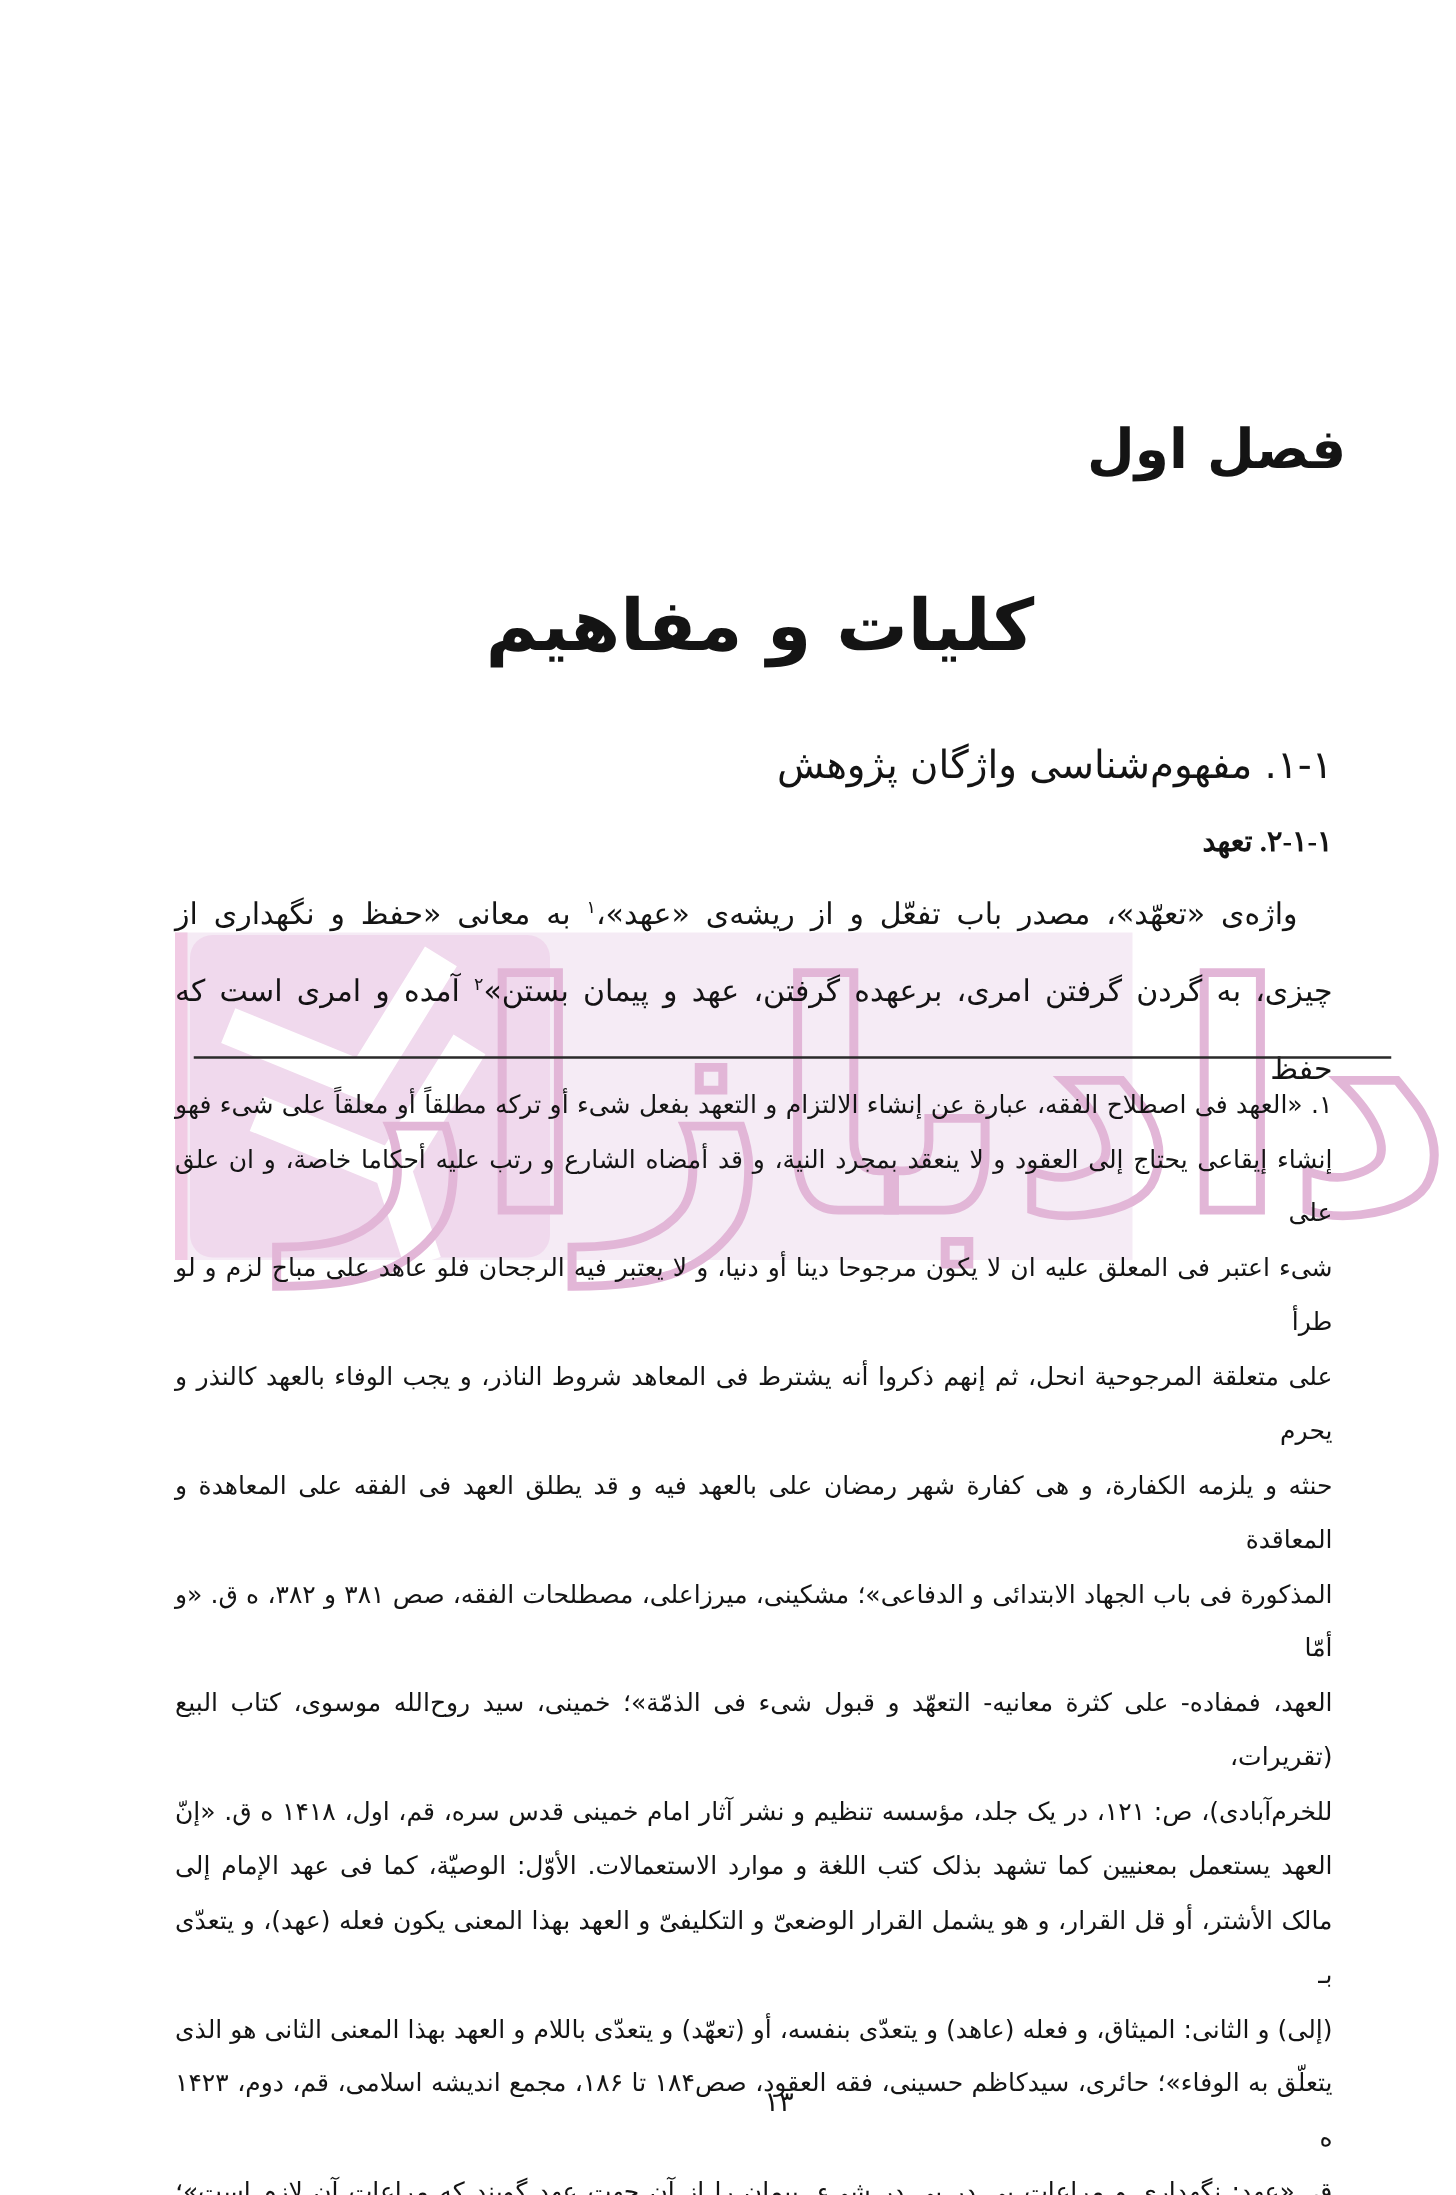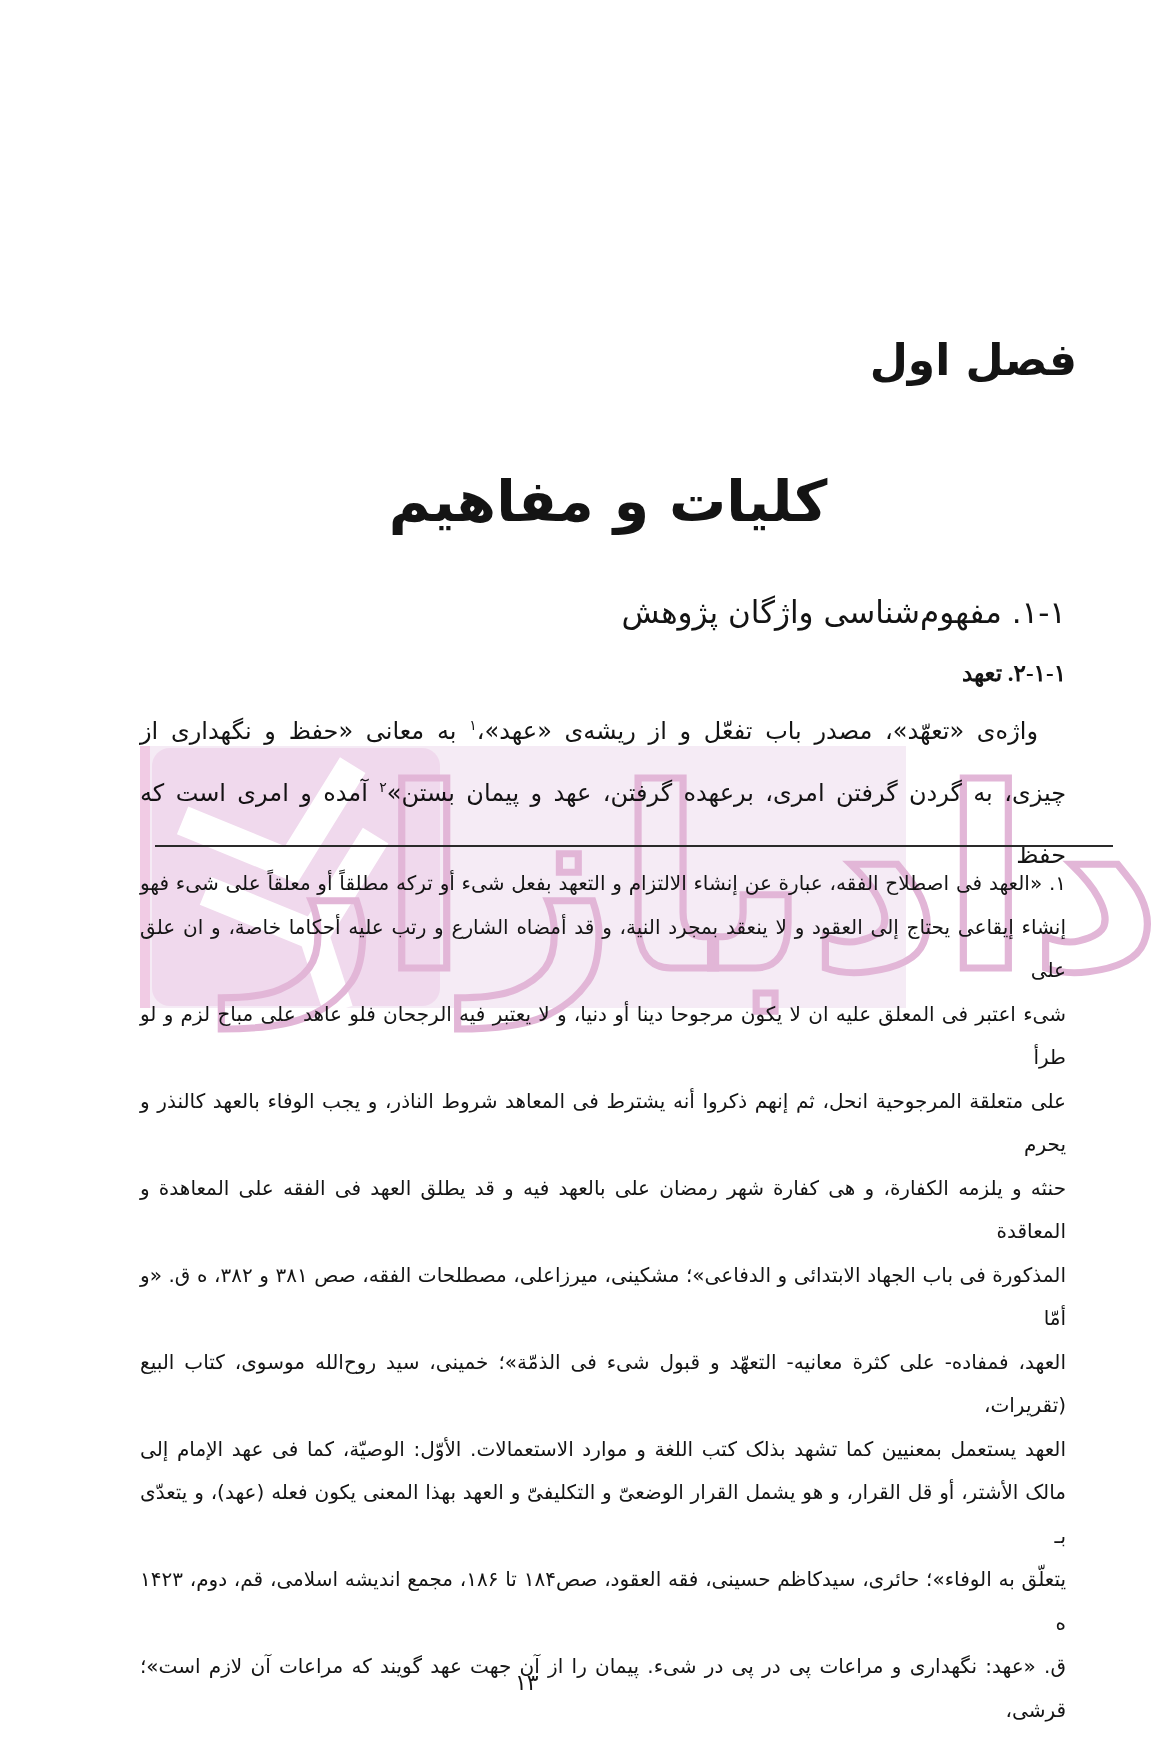--- a/index.html
+++ b/index.html
@@ -34,21 +34,21 @@
     position:absolute;top:845px;left:155px;width:958px;height:0;
     border-top:2px solid #2a2a2a;
   }
   .footnotes{
     position:absolute;top:862px;right:99px;left:140px;
     font-size:20px;line-height:43.5px;direction:rtl;
   }
   .fn-line{text-align:justify;text-align-last:justify;}
   .page-number{
     position:absolute;top:1670px;left:515px;width:120px;
-    font-size:22px;text-align:left;direction:rtl;
+    font-size:22px;text-align:right;direction:rtl;
   }
   .watermark-svg{
     position:absolute;left:0;top:0;
     mix-blend-mode:multiply;pointer-events:none;
   }
 </style>
 </head>
 <body>
 
 <div class="chapter-title">فصل اول</div>
@@ -79,20 +79,22 @@
 <div class="fn-rule"></div>
 
 <div class="footnotes">
   <div class="fn-line">۱. «العهد فی اصطلاح الفقه، عبارة عن إنشاء الالتزام و التعهد بفعل شیء أو ترکه مطلقاً أو معلقاً علی شیء فهو</div>
   <div class="fn-line">إنشاء إیقاعی یحتاج إلی العقود و لا ینعقد بمجرد النیة، و قد أمضاه الشارع و رتب علیه أحکاما خاصة، و ان علق علی</div>
   <div class="fn-line">شیء اعتبر فی المعلق علیه ان لا یکون مرجوحا دینا أو دنیا، و لا یعتبر فیه الرجحان فلو عاهد علی مباح لزم و لو طرأ</div>
   <div class="fn-line">علی متعلقة المرجوحیة انحل، ثم إنهم ذکروا أنه یشترط فی المعاهد شروط الناذر، و یجب الوفاء بالعهد کالنذر و یحرم</div>
   <div class="fn-line">حنثه و یلزمه الکفارة، و هی کفارة شهر رمضان علی بالعهد فیه و قد یطلق العهد فی الفقه علی المعاهدة و المعاقدة</div>
   <div class="fn-line">المذکورة فی باب الجهاد الابتدائی و الدفاعی»؛ مشکینی، میرزاعلی، مصطلحات الفقه، صص ۳۸۱ و ۳۸۲، ه ق. «و أمّا</div>
   <div class="fn-line">العهد، فمفاده- علی کثرة معانیه- التعهّد و قبول شیء فی الذمّة»؛ خمینی، سید روح‌الله موسوی، کتاب البیع (تقریرات،</div>
+  <div class="fn-line">للخرم‌آبادی)، ص: ۱۲۱، در یک جلد، مؤسسه تنظیم و نشر آثار امام خمینی قدس سره، قم، اول، ۱۴۱۸ ه ق. «إنّ</div>
   <div class="fn-line">العهد یستعمل بمعنیین کما تشهد بذلک کتب اللغة و موارد الاستعمالات. الأوّل: الوصیّة، کما فی عهد الإمام إلی</div>
   <div class="fn-line">مالک الأشتر، أو قل القرار، و هو یشمل القرار الوضعیّ و التکلیفیّ و العهد بهذا المعنی یکون فعله (عهد)، و یتعدّی بـ</div>
+  <div class="fn-line">(إلی) و الثانی: المیثاق، و فعله (عاهد) و یتعدّی بنفسه، أو (تعهّد) و یتعدّی باللام و العهد بهذا المعنی الثانی هو الذی</div>
   <div class="fn-line">یتعلّق به الوفاء»؛ حائری، سیدکاظم حسینی، فقه العقود، صص۱۸۴ تا ۱۸۶، مجمع اندیشه اسلامی، قم، دوم، ۱۴۲۳ ه</div>
   <div class="fn-line">ق. «عهد: نگهداری و مراعات پی در پی در شیء. پیمان را از آن جهت عهد گویند که مراعات آن لازم است»؛ قرشی،</div>
 
 </div>
 
 <div class="page-number">۱۳</div>
 
 </body></html>

